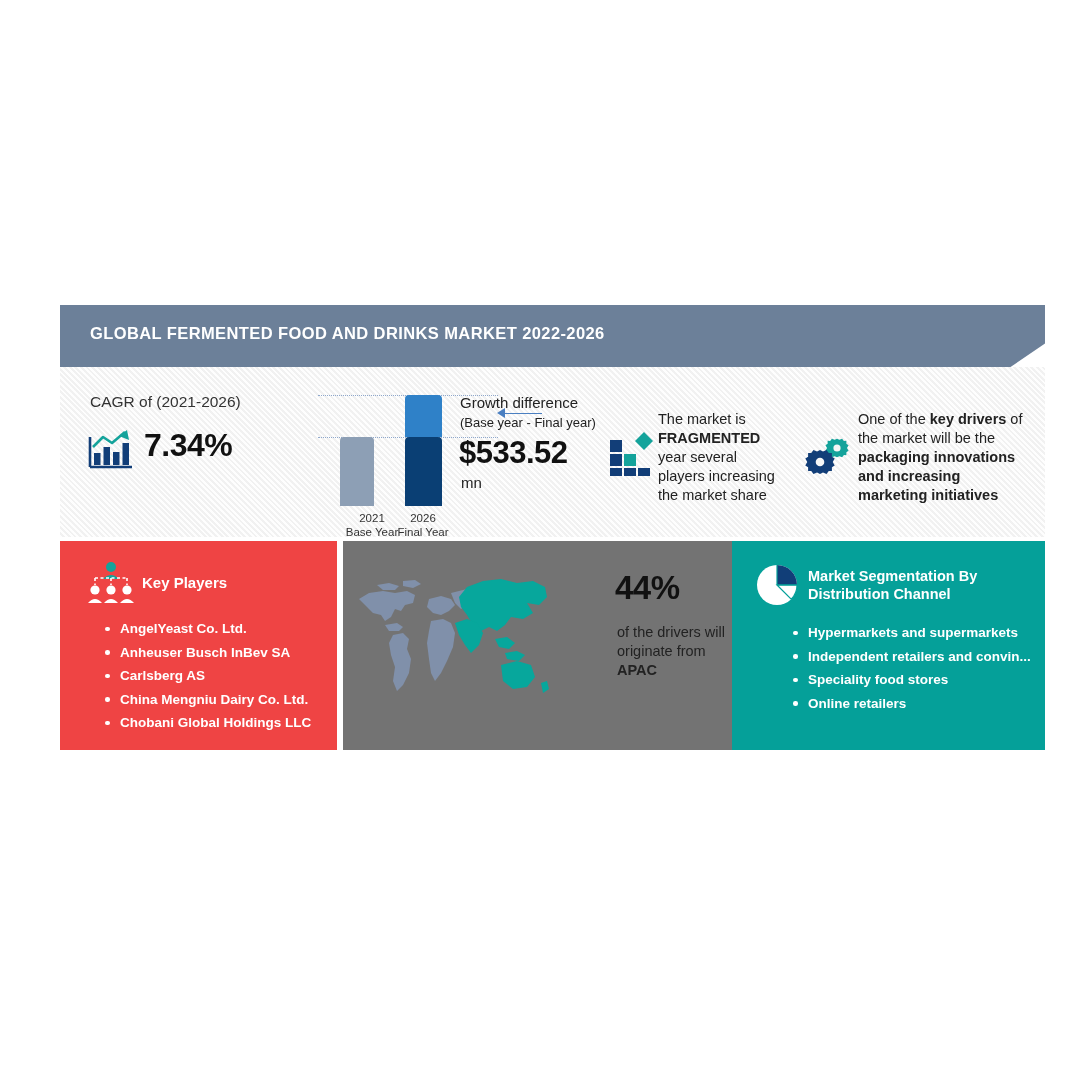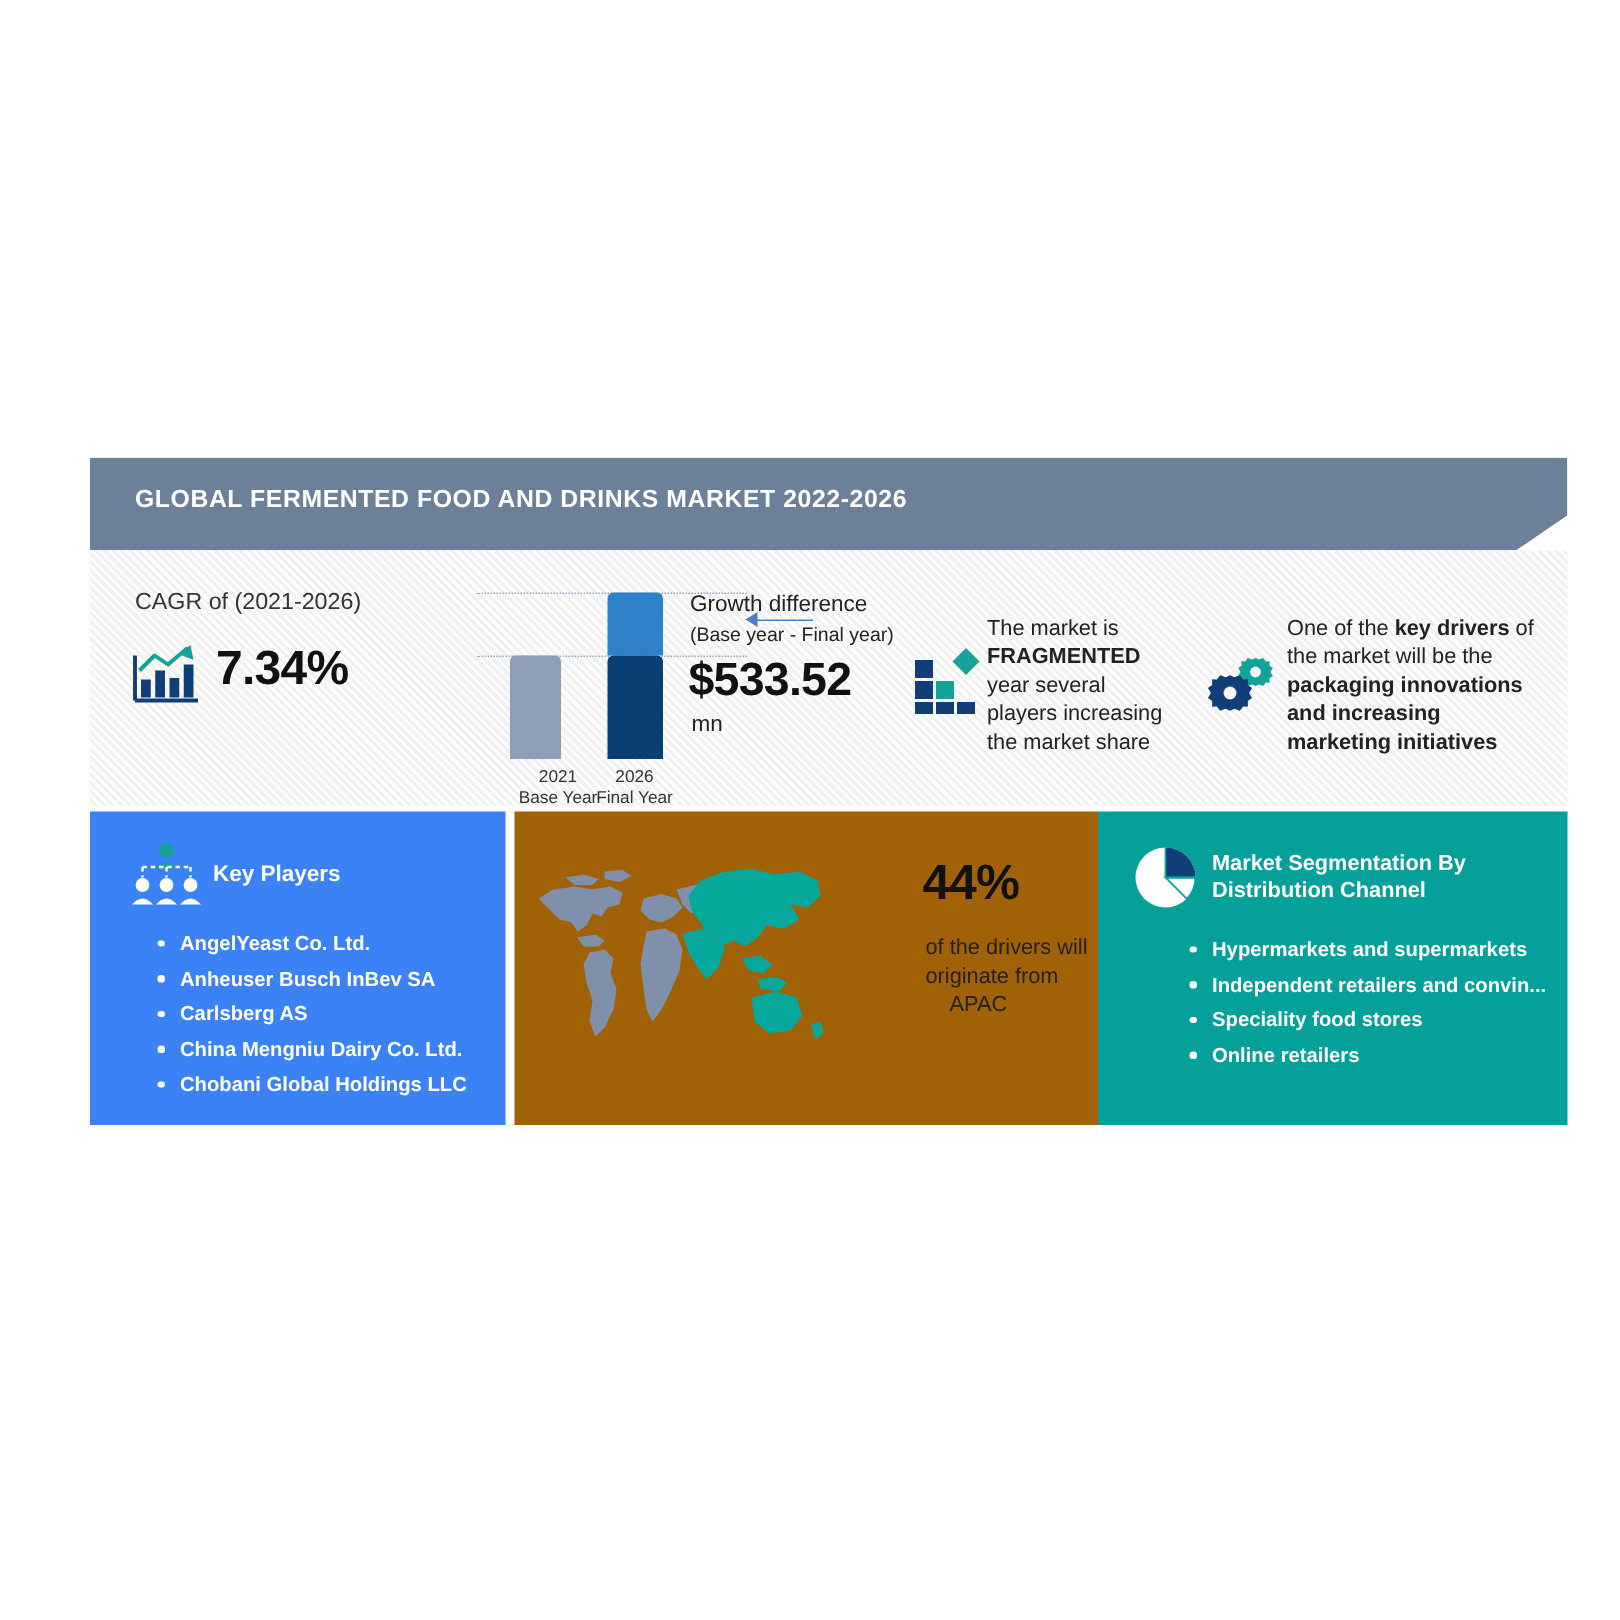--- a/index.html
+++ b/index.html
@@ -66,39 +66,39 @@
   .frag-text{position:absolute;left:598px;top:43px;width:140px;font-size:14.5px;color:#222;line-height:19px;}
   .frag-text b{font-weight:bold;}
 
   
   .gear-icon{position:absolute;left:745px;top:68px;width:52px;height:44px;}
   .drv-text{position:absolute;left:798px;top:43px;width:168px;font-size:14.5px;color:#222;line-height:19px;}
   .drv-text b{font-weight:bold;}
 
   
   .panel-players{
-    position:absolute;left:0;top:236px;width:277px;height:209px;background:#3b82f6;
+    position:absolute;left:0;top:236px;width:277px;height:209px;background:#ef4444;
   }
   .panel-map{
-    position:absolute;left:283px;top:236px;width:389px;height:209px;background:#a16207;
+    position:absolute;left:283px;top:236px;width:389px;height:209px;background:#737373;
   }
   .panel-seg{
     position:absolute;left:672px;top:236px;width:313px;height:209px;background:#05a099;
   }
 
   .players-icon{position:absolute;left:27px;top:20px;width:48px;height:44px;}
   .players-title{position:absolute;left:82px;top:33px;color:#fff;font-size:15px;font-weight:bold;}
   .players-list{position:absolute;left:44px;top:76px;margin:0;padding:0;list-style:none;}
   .players-list li{position:relative;color:#fff;font-size:13.5px;line-height:23.5px;padding-left:16px;white-space:nowrap;font-weight:bold;}
   .players-list li:before{content:"";position:absolute;left:1px;top:9.5px;width:4.5px;height:4.5px;border-radius:50%;background:#fff;}
 
   .map-svg{position:absolute;left:12px;top:28px;width:200px;height:130px;}
   .apac-pct{position:absolute;left:272px;top:28px;font-size:33px;font-weight:bold;color:#111;letter-spacing:-.5px;}
   .apac-text{position:absolute;left:274px;top:82px;width:130px;font-size:14.5px;color:#222;line-height:19px;}
-  .apac-text b{font-weight:normal;margin-left:16px;}
+  .apac-text b{font-weight:bold;}
 
   .pie-icon{position:absolute;left:22px;top:21px;width:46px;height:46px;}
   .seg-title{position:absolute;left:76px;top:26px;width:228px;color:#fff;font-size:14.5px;font-weight:bold;line-height:18px;}
   .seg-list{position:absolute;left:60px;top:80px;margin:0;padding:0;list-style:none;}
   .seg-list li{position:relative;color:#fff;font-size:13.5px;line-height:23.5px;padding-left:16px;white-space:nowrap;font-weight:bold;}
   .seg-list li:before{content:"";position:absolute;left:1px;top:9.5px;width:4.5px;height:4.5px;border-radius:50%;background:#fff;}
 </style>
 </head>
 <body>
 

